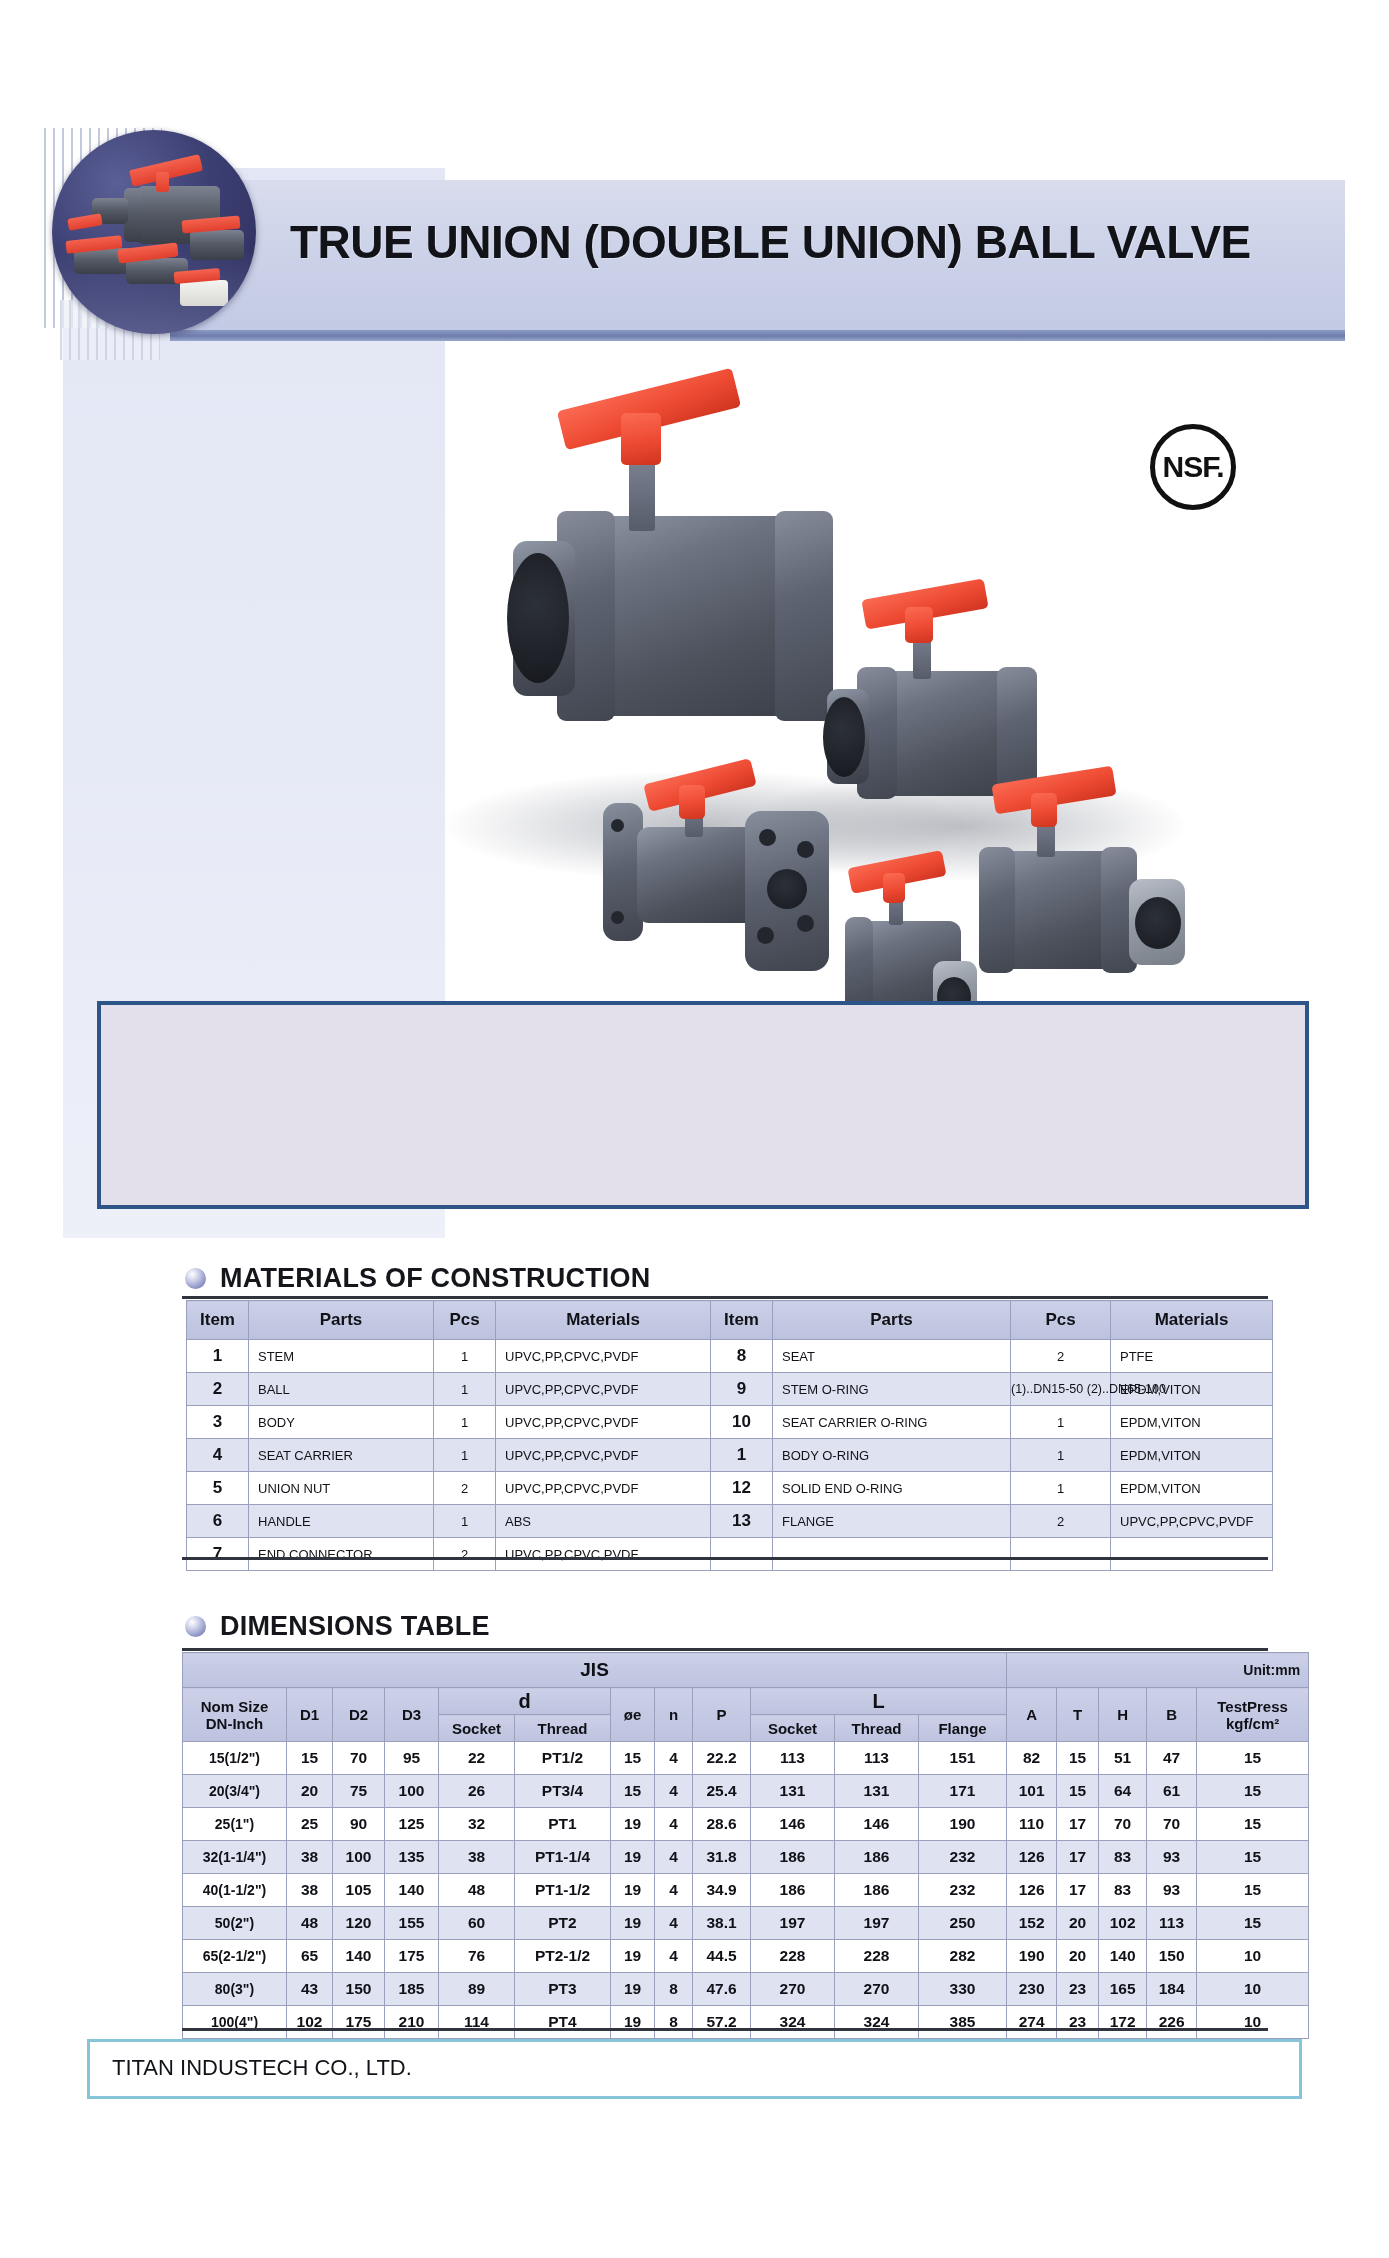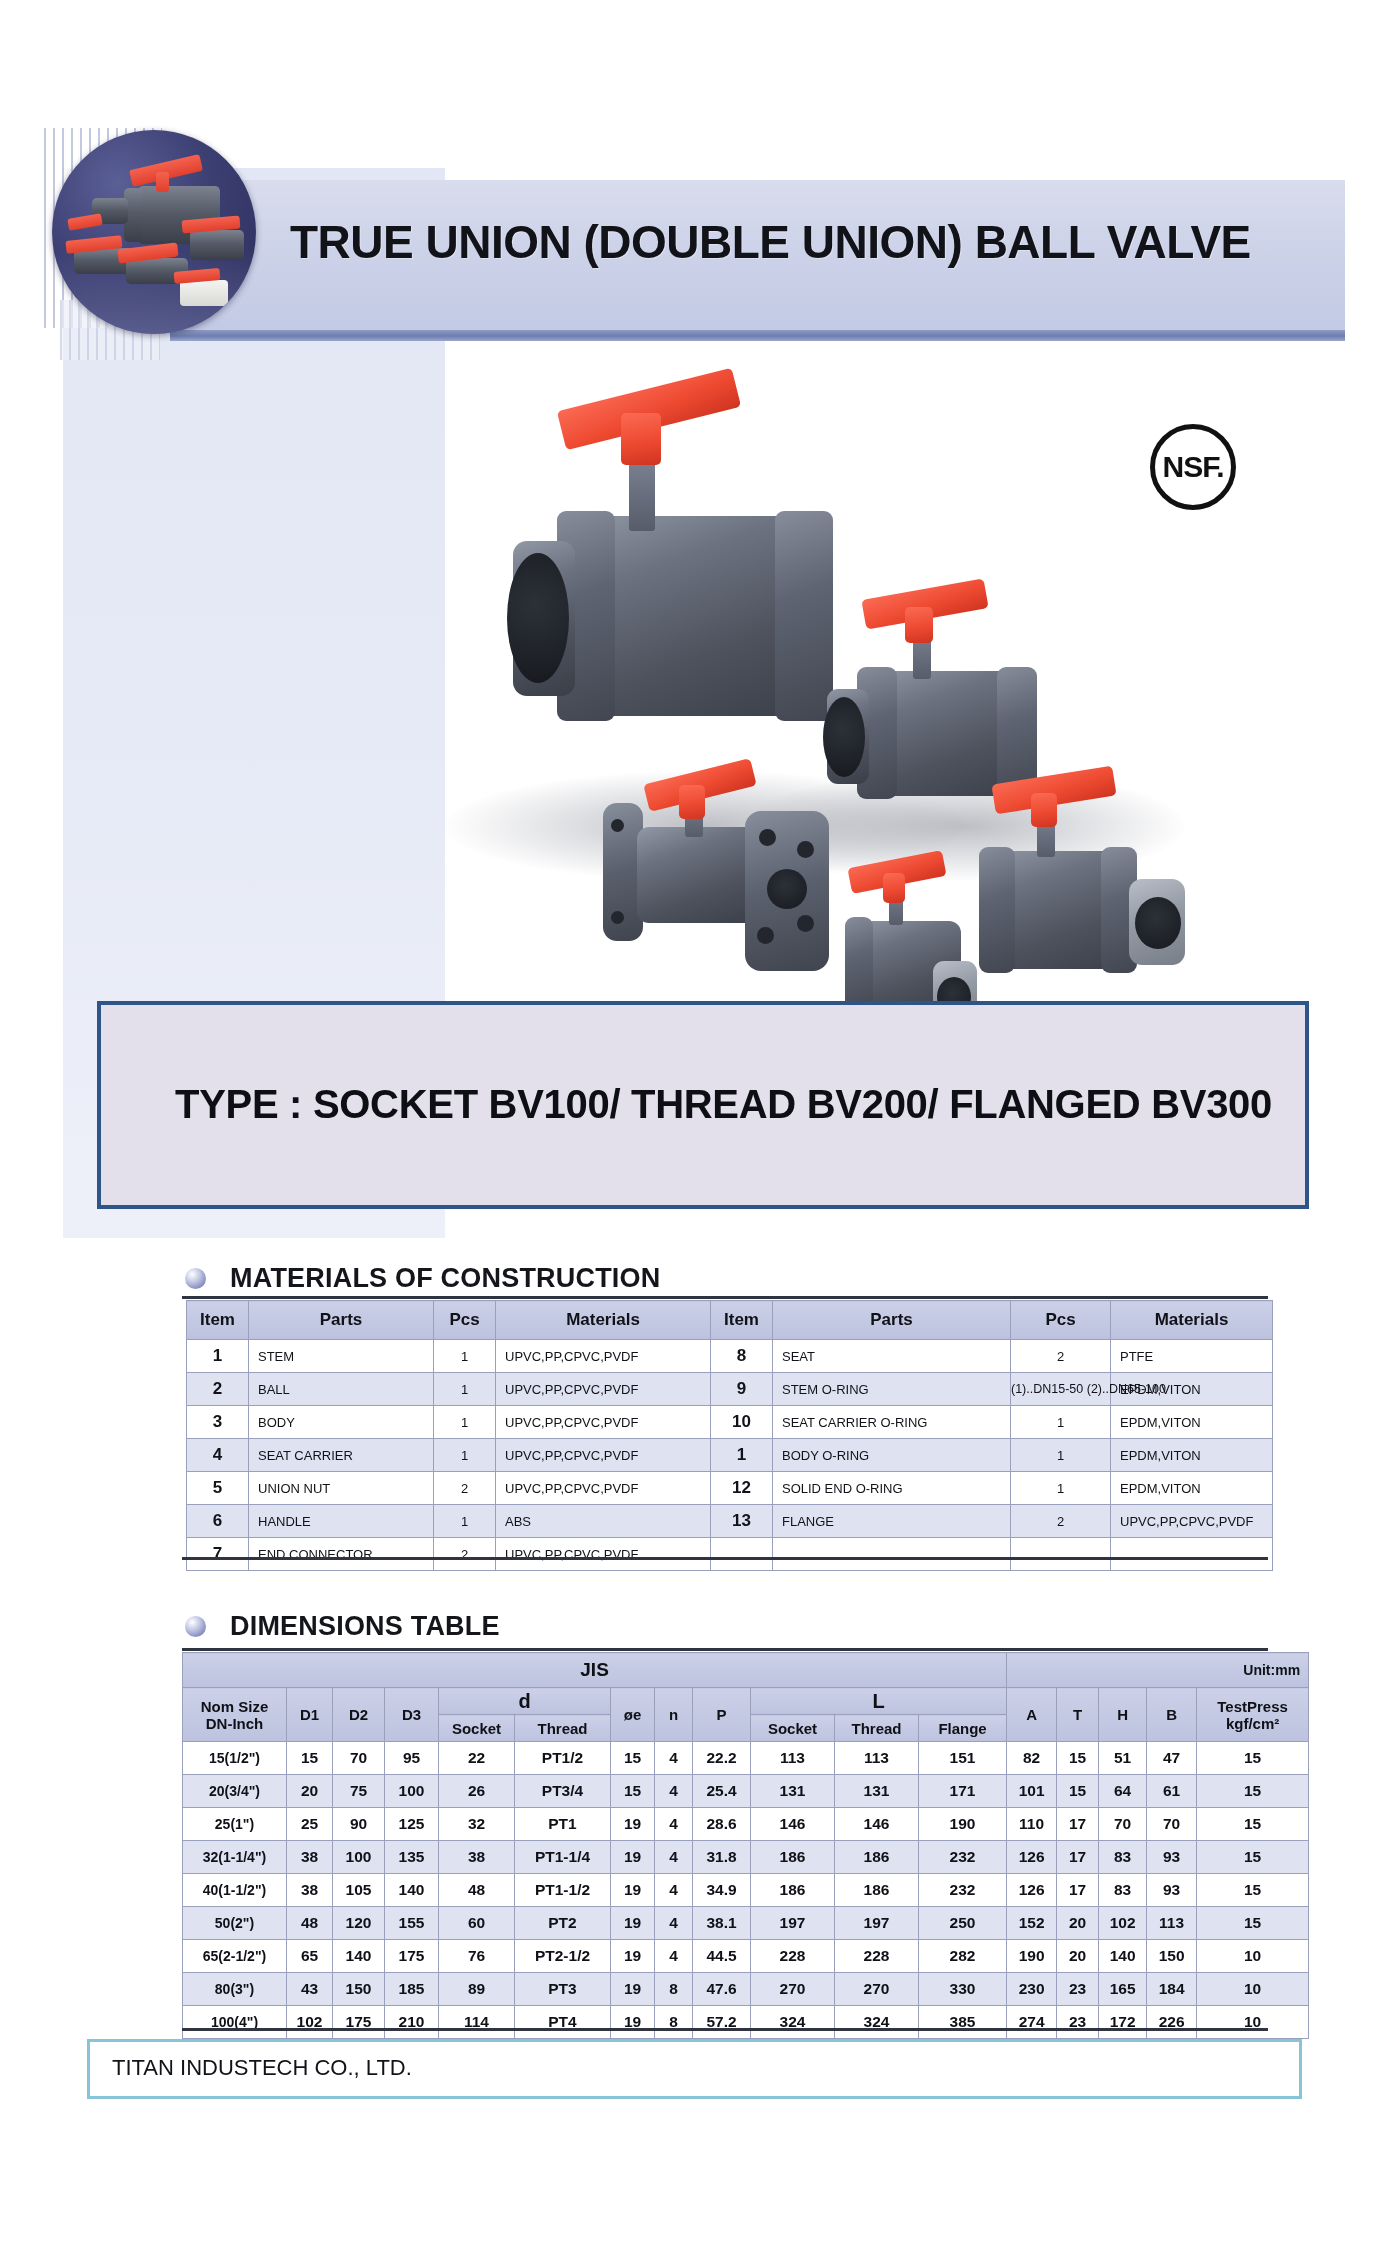--- a/index.html
+++ b/index.html
@@ -214,21 +214,21 @@
     letter-spacing: -0.3px;
     white-space: nowrap;
     font-family: "Liberation Sans", sans-serif;
   }
 
   
   .sect {
     position: absolute;
     display: flex;
     align-items: center;
-    gap: 24px;
+    gap: 14px;
   }
   .sect-bullet {
     width: 21px;
     height: 21px;
     border-radius: 50%;
     background: radial-gradient(circle at 34% 30%, #ffffff 0%, #c3c8e4 38%, #8a91c2 72%, #6a72a8 100%);
     flex: none;
   }
   .sect-label {
     font-size: 27px;
@@ -445,21 +445,20 @@
     <div class="valve v-handle" style="left:548px;top:434px;width:122px;height:30px;transform:rotate(-9deg);"></div>
     <div class="valve v-handle" style="left:586px;top:452px;width:26px;height:34px;"></div>
   </div>
 
   <div class="nsf">
     <div class="nsf-ring"></div>
     <div class="nsf-text">NSF.</div>
   </div>
 
   <div class="type-banner"></div>
-  <div class="type-text">TYPE : SOCKET  BV100/ THREAD BV200/ FLANGED BV300</div>
 
   <div class="sect" id="sect-materials">
     <span class="sect-bullet"></span>
     <span class="sect-label">MATERIALS OF CONSTRUCTION</span>
   </div>
 
   <div class="mat-top-rule"></div>
   <div class="mat-wrap">
     <table>
       <colgroup>

